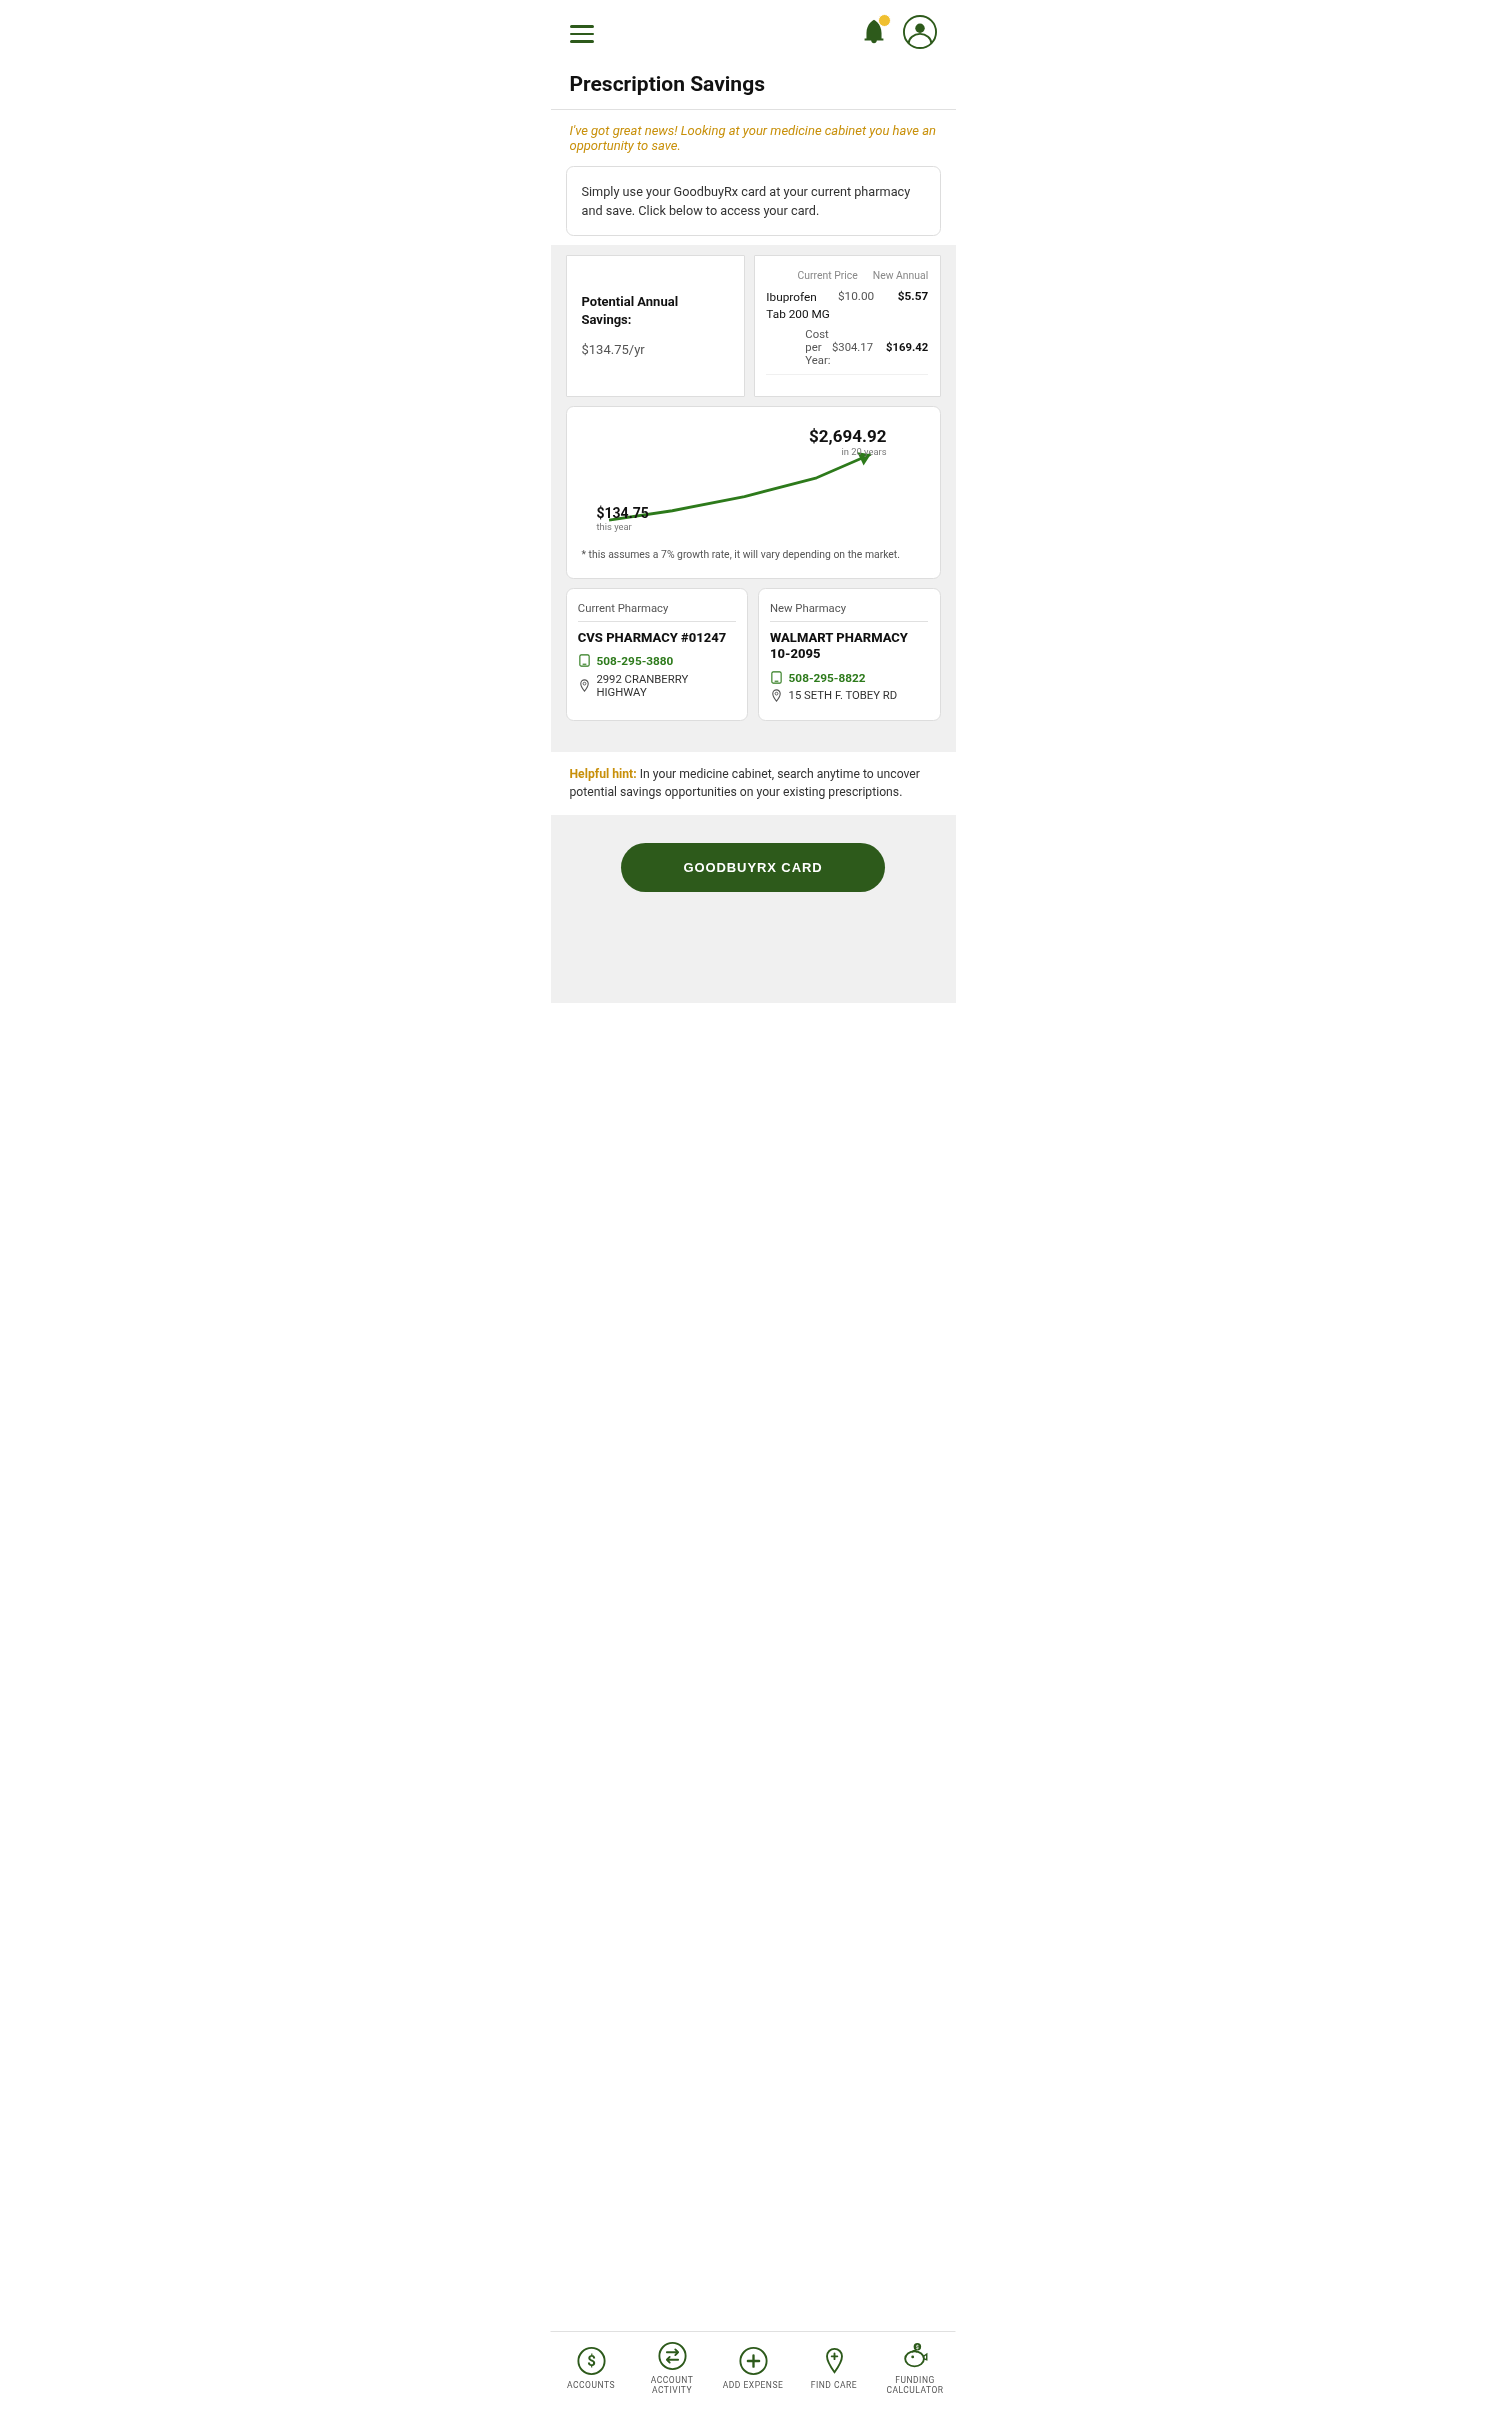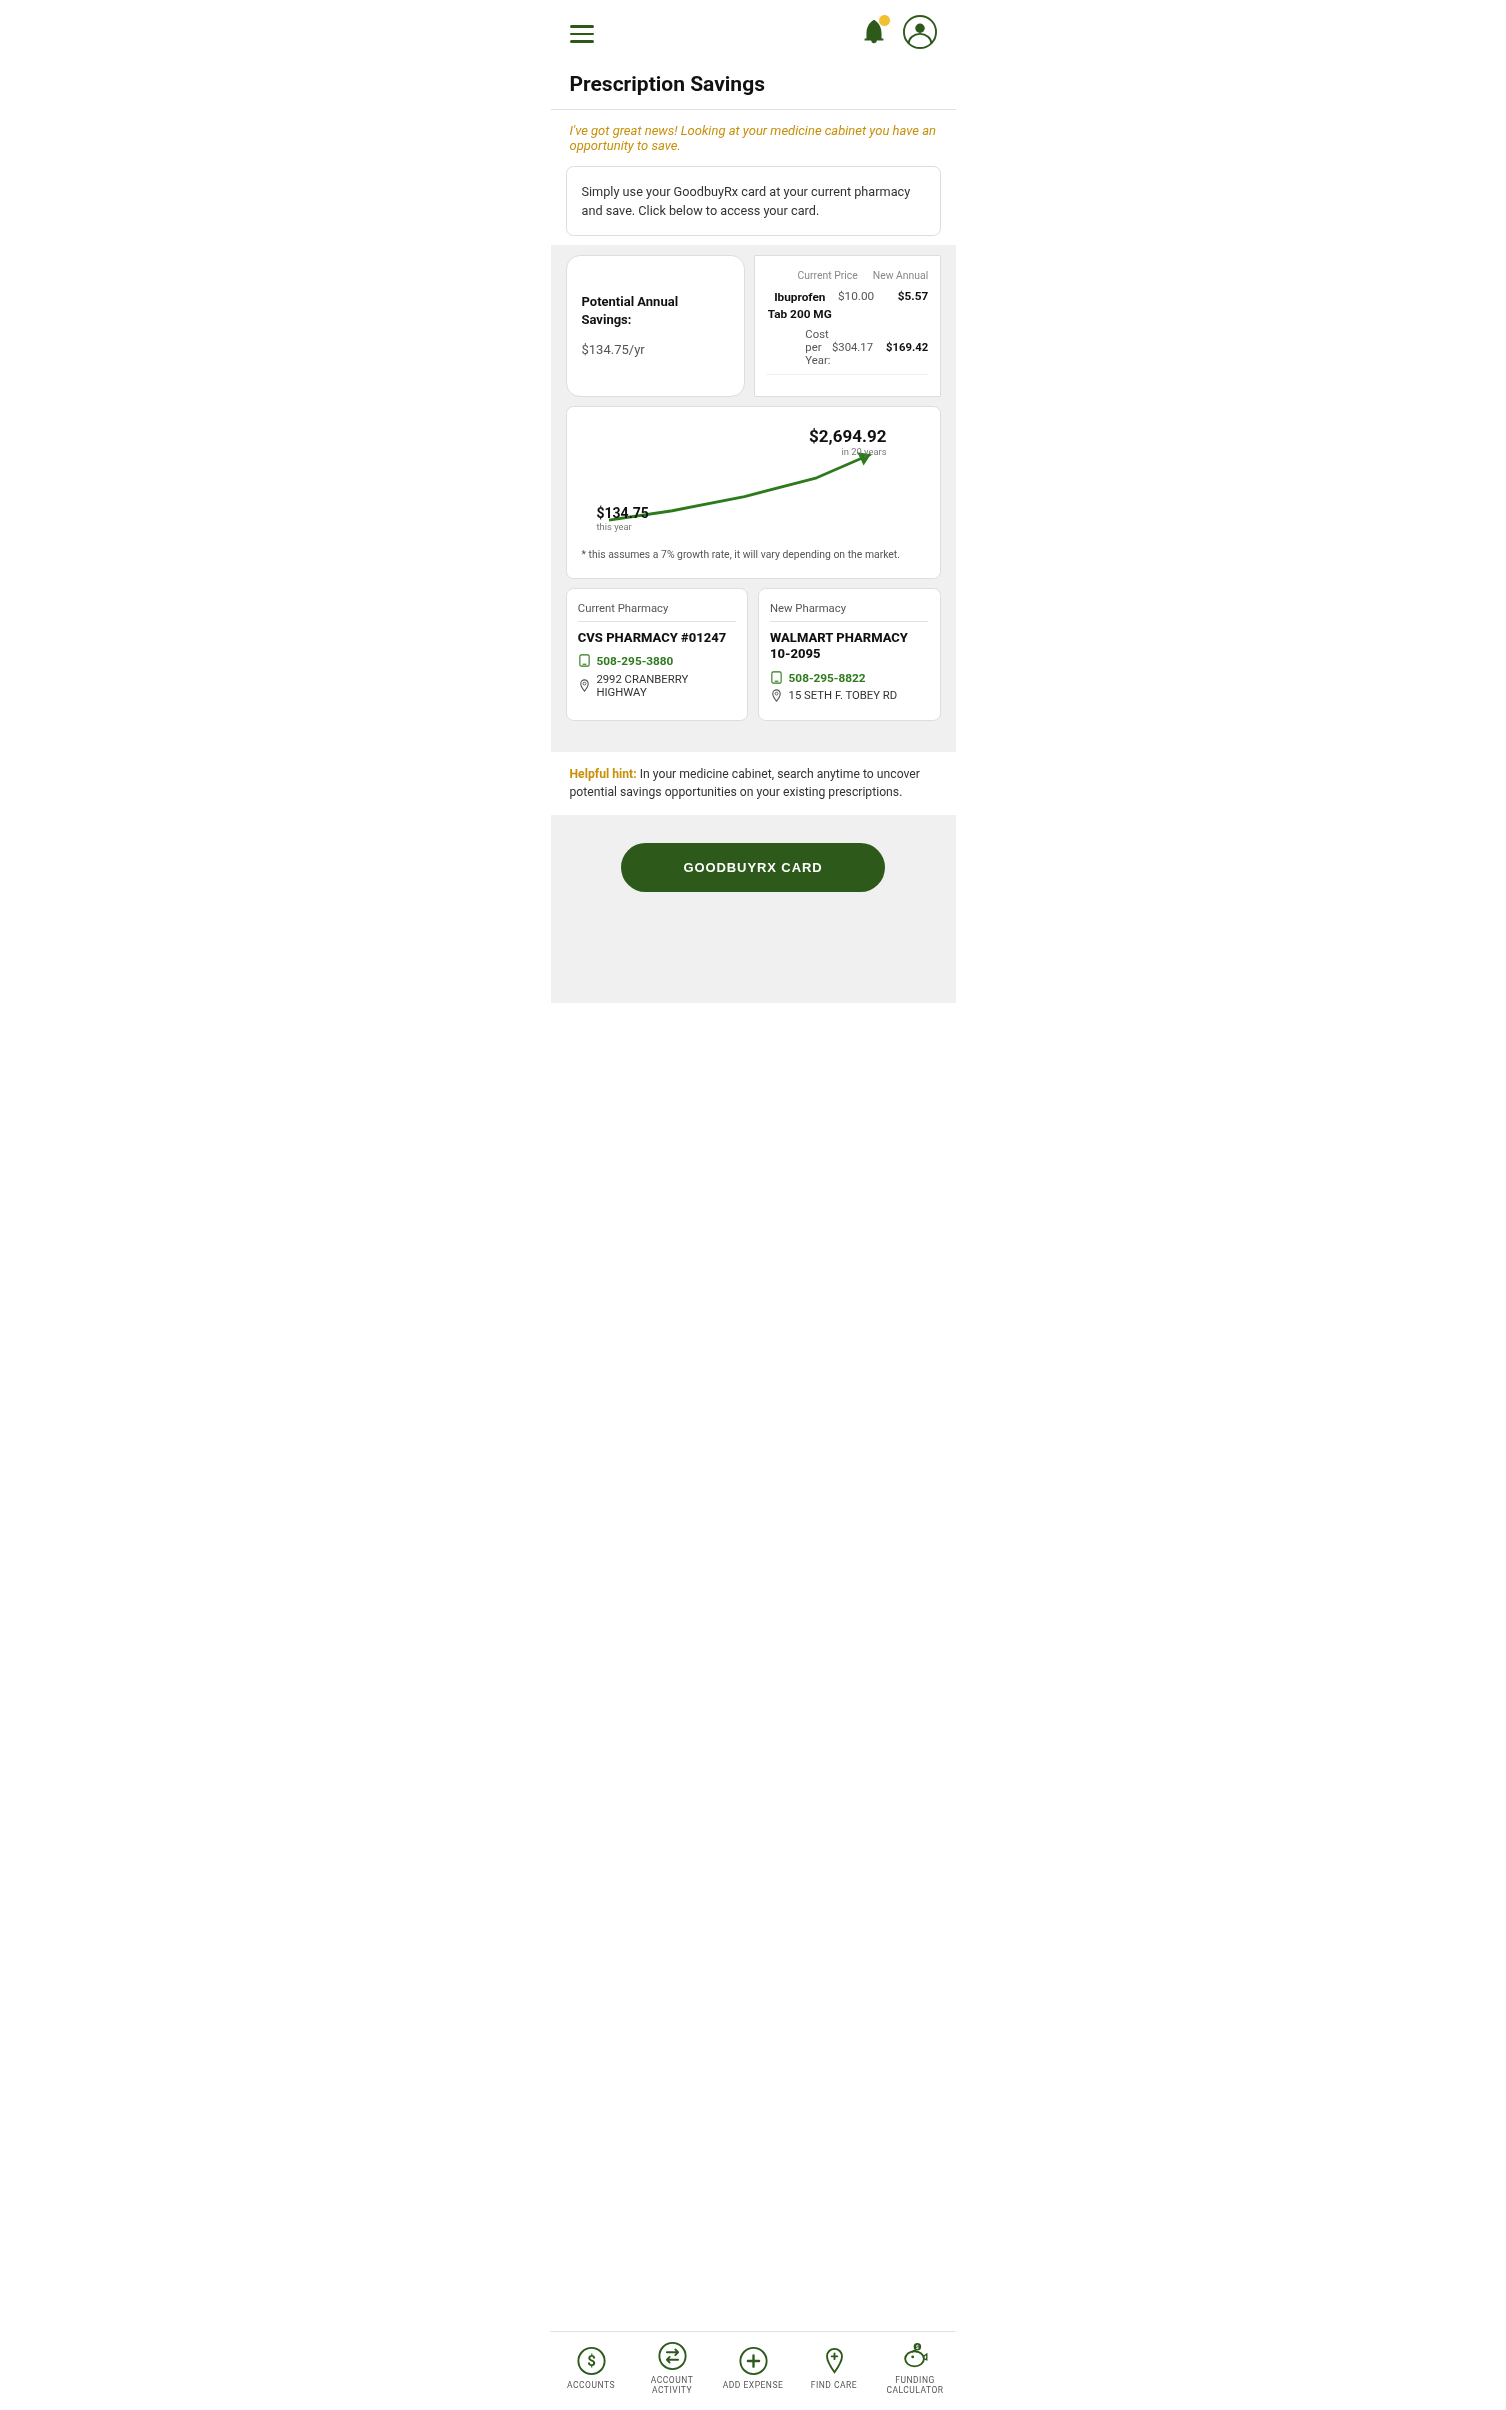--- a/index.html
+++ b/index.html
@@ -114,21 +114,21 @@
       display: flex;
       gap: 9.4px;
       margin-bottom: 9.4px;
     }
 
     
     .potential-savings-card {
       flex: 1;
       background: #fff;
       border: 0.9px solid #ddd;
-      border-radius: 14px;
+      border-radius: 1px;
       padding: 19px 15px;
       display: flex;
       flex-direction: column;
       justify-content: center;
       align-items: flex-start;
     }
     .potential-savings-card .label {
       font-size: 13px;
       font-weight: 700;
       color: #111;
@@ -171,25 +171,24 @@
       padding-bottom: 7.5px;
       border-bottom: 0.9px solid #f0f0f0;
     }
     .drug-row-main {
       display: flex;
       justify-content: space-between;
       align-items: flex-start;
     }
     .drug-name {
       font-size: 11.8px;
-      font-weight: 700;
+      font-weight: 400;
       color: #111;
       flex: 1;
       line-height: 1.4;
-      text-align: center;
     }
     .drug-prices {
       display: flex;
       gap: 13px;
     }
     .drug-price {
       font-size: 11.8px;
       color: #555;
       min-width: 41px;
       text-align: right;

